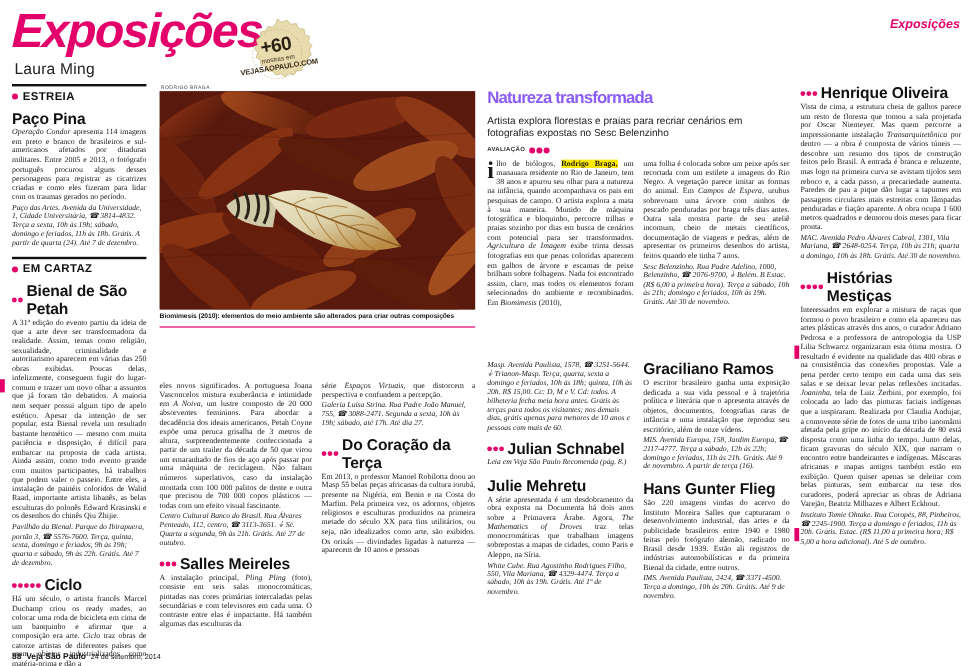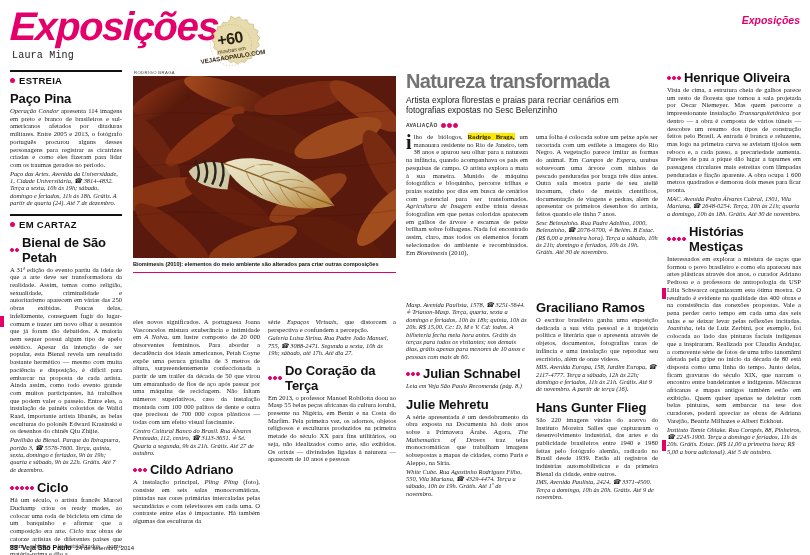--- a/index.html
+++ b/index.html
@@ -25,22 +25,22 @@
     font-weight: bold;
     font-size: 40px;
     letter-spacing: -1.4px;
     color: #E4006B;
     line-height: 40px;
     position: absolute; left: 0; top: 0;
     font-style: italic;
     transform: skewX(-2deg);
   }
   .mast-author {
-    font-family: Liberation Mono, monospace;
-    font-size: 10px;
+    font-family: Liberation Sans, sans-serif;
+    font-size: 13px;
     color: #222;
     position: absolute; left: 2px; top: 44px;
     letter-spacing: 0.2px;
   }
   .mast-right {
     position: absolute; right: 0; top: 8px;
     font-family: "Liberation Sans", sans-serif;
     font-weight: bold; font-size: 10.5px; color: #E4006B;
     font-style: italic;
   }
@@ -135,22 +135,22 @@
     font-family: "Liberation Sans", sans-serif;
     font-weight: bold; font-size: 5.6px; color: #111;
     margin-top: 3px; line-height: 7px; letter-spacing: -0.05px;
   }
   .rule-pink { border: 0; border-top: 1.4px solid #E4006B; margin: 4px 0 0 0; }
 
   
   .feature { position: absolute; left: 406px; top: 70px; width: 252px; }
   .feat-title {
     font-family: "Liberation Sans", sans-serif;
-    font-weight: bold; font-size: 20px; line-height: 22px;
-    letter-spacing: -0.7px; margin: 0 0 3px 0; color: #737373;
+    font-weight: bold; font-size: 14px; line-height: 22px;
+    letter-spacing: -0.7px; margin: 0 0 3px 0; color: #8b5cf6;
   }
   .feat-sub {
     font-family: "Liberation Sans", sans-serif;
     font-size: 8.4px; line-height: 10px; color: #222; margin: 0 0 7px 0;
   }
   .rating {
     display: flex; align-items: center; gap: 3px; margin: 0 0 5px 0;
   }
   .rating-lbl {
     font-family: "Liberation Sans", sans-serif;
@@ -322,21 +322,21 @@
     <p class="body-txt"><span>eles novos significados. A portuguesa Joana Vasconcelos mistura exuberância e intimidade em </span><span class="it">A Noiva</span><span>, um lustre composto de 20 000 absorventes femininos. Para abordar a decadência dos ideais americanos, Petah Coyne expõe uma peruca grisalha de 3 metros de altura, surpreendentemente confeccionada a partir de um trailer da década de 50 que virou um emaranhado de fios de aço após passar por uma máquina de reciclagem. Não faltam números superlativos, caso da instalação montada com 100 000 palitos de dente e outra que precisou de 700 000 copos plásticos — todas com um efeito visual fascinante.</span></p>
     <p class="svc">Centro Cultural Banco do Brasil. Rua Álvares Penteado, 112, centro, ☎ 3113-3651. ⏚ Sé. Quarta a segunda, 9h às 21h. Grátis. Até 27 de outubro.</p>
 
     <div class="entry" style="margin-top:6px">
       <div class="entry-title">
         <span class="dots">
             <i class="f"></i>
             <i class="f"></i>
             <i class="f"></i>
           </span>
-        <span>Cildo Adriano</span>
+        <span>Salles Meireles</span>
       </div>
       <p class="body-txt"><span>A instalação principal, </span><span class="it">Pling Pling</span><span> (foto), consiste em seis salas monocromáticas, pintadas nas cores primárias intercaladas pelas secundárias e com televisores em cada uma. O contraste entre elas é impactante. Há também algumas das esculturas da</span></p>
     </div>
   </div>
 
   <div class="col c3">
     <p class="body-txt"><span>série </span><span class="it">Espaços Virtuais</span><span>, que distorcem a perspectiva e confundem a percepção.</span></p>
     <p class="svc">Galeria Luisa Strina. Rua Padre João Manuel, 755, ☎ 3088-2471. Segunda a sexta, 10h às 19h; sábado, até 17h. Até dia 27.</p>
 
     <div class="entry" style="margin-top:6px">

